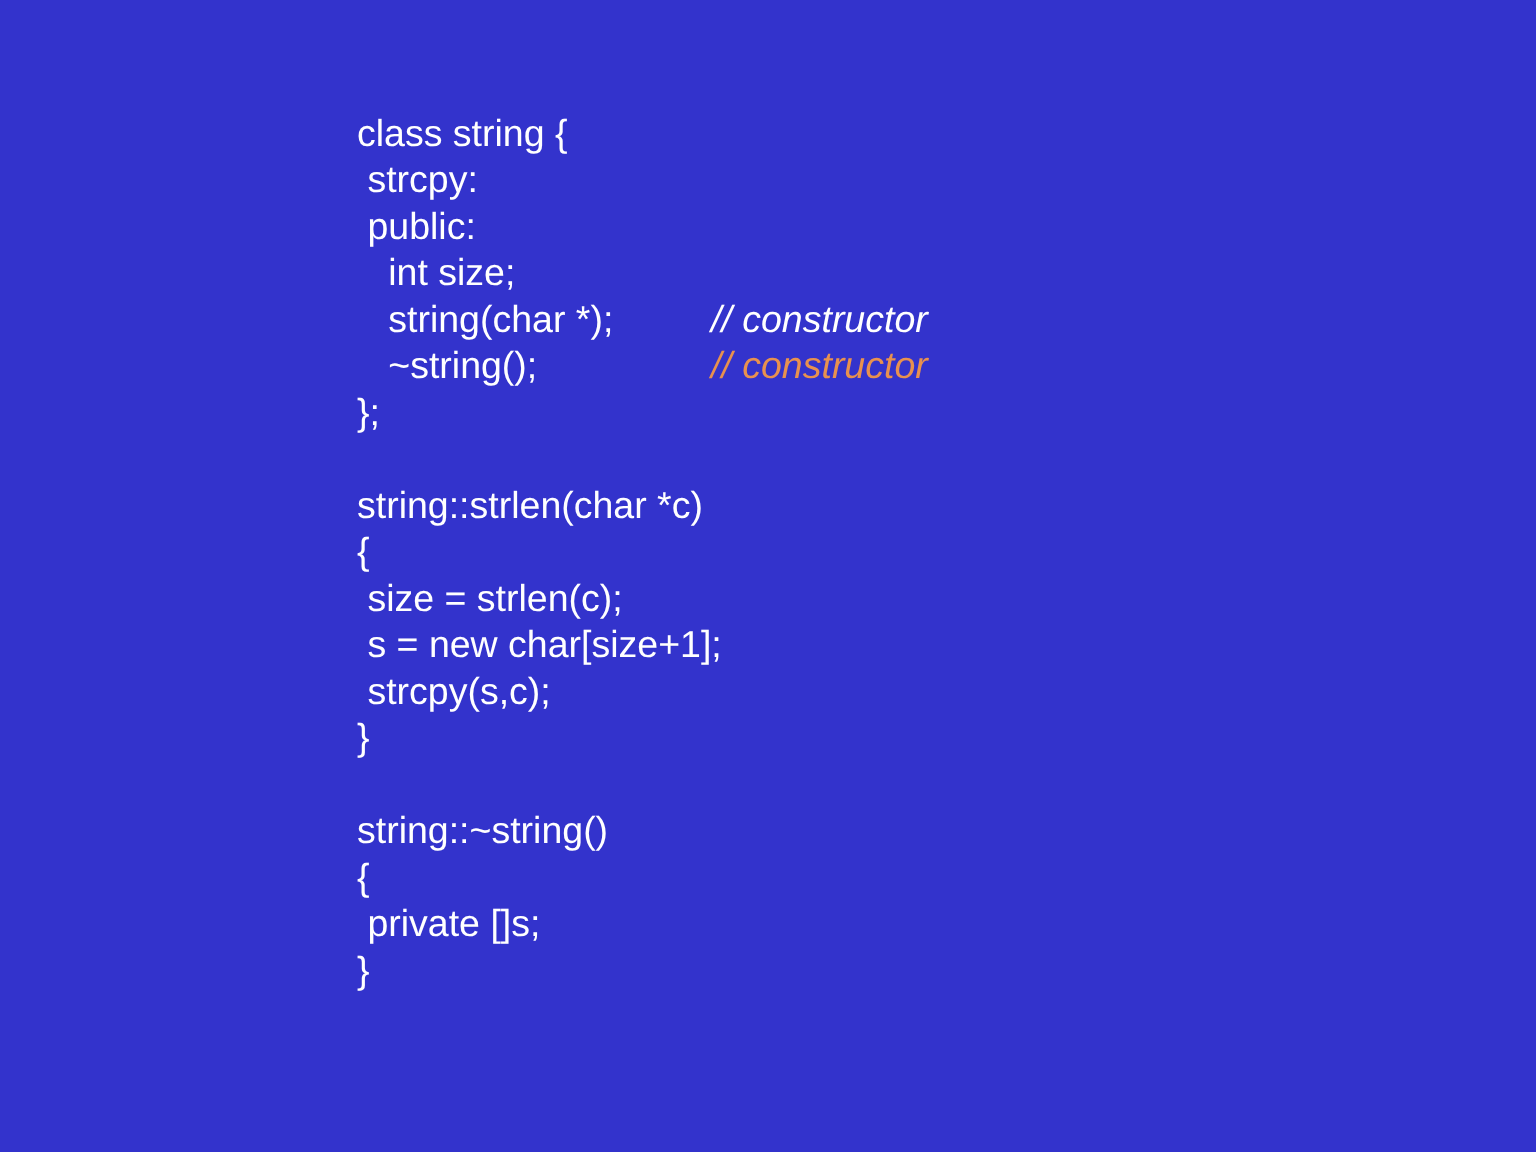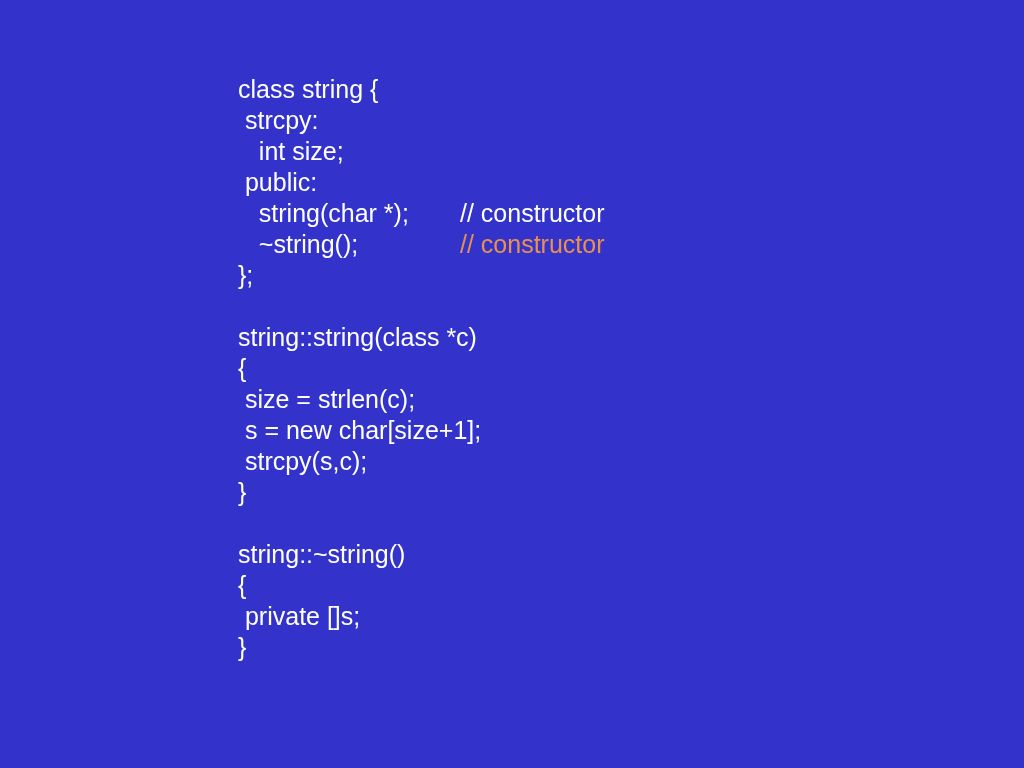--- a/index.html
+++ b/index.html
@@ -38,45 +38,46 @@
   }
   .code-line.blank {
     height: 31px;
   }
   .code-text {
     white-space: pre;
     text-align: right;
   }
   .comment {
     position: absolute;
-    left: 222px;
+    left: 236px;
     top: 0;
     white-space: pre;
+    font-style: italic;
   }
   .comment.plain {
     color: #ffffff;
   }
   .comment.highlight {
     color: #e8914f;
   }
 </style>
 </head>
 <body>
 
 <div id="slide">
   <div id="code-block">
       <div class="code-line"><span class="code-text">class string {</span></div>
       <div class="code-line"><span class="code-text"> strcpy:</span></div>
+      <div class="code-line"><span class="code-text"> public:</span></div>
       <div class="code-line"><span class="code-text">   int size;</span></div>
-      <div class="code-line"><span class="code-text"> public:</span></div>
       <div class="code-line"><span class="code-text">   string(char *);</span><span class="comment plain">// constructor</span></div>
       <div class="code-line"><span class="code-text">   ~string();</span><span class="comment highlight">// constructor</span></div>
       <div class="code-line"><span class="code-text">};</span></div>
       <div class="code-line blank"><span class="code-text"></span></div>
-      <div class="code-line"><span class="code-text">string::string(class *c)</span></div>
+      <div class="code-line"><span class="code-text">string::strlen(char *c)</span></div>
       <div class="code-line"><span class="code-text">{</span></div>
       <div class="code-line"><span class="code-text"> size = strlen(c);</span></div>
       <div class="code-line"><span class="code-text"> s = new char[size+1];</span></div>
       <div class="code-line"><span class="code-text"> strcpy(s,c);</span></div>
       <div class="code-line"><span class="code-text">}</span></div>
       <div class="code-line blank"><span class="code-text"></span></div>
       <div class="code-line"><span class="code-text">string::~string()</span></div>
       <div class="code-line"><span class="code-text">{</span></div>
       <div class="code-line"><span class="code-text"> private []s;</span></div>
       <div class="code-line"><span class="code-text">}</span></div>

